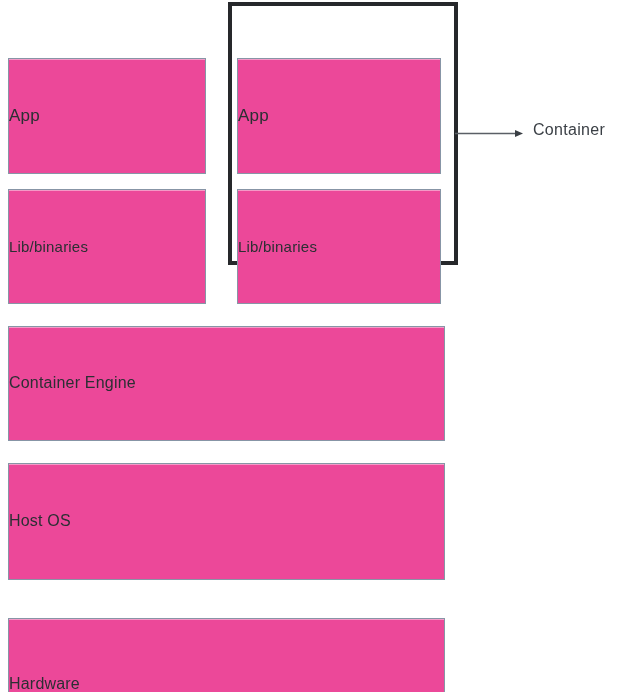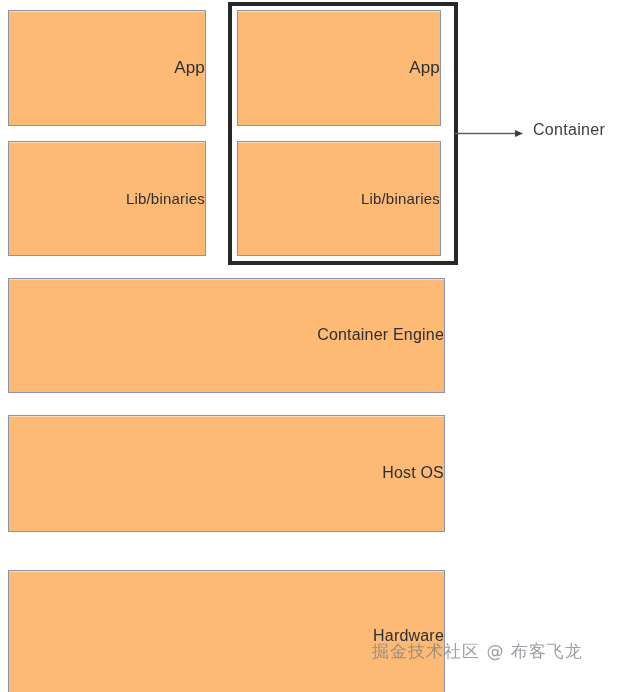--- a/index.html
+++ b/index.html
@@ -21,27 +21,28 @@
     top: 0;
     width: 644px;
     height: 692px;
     background: #ffffff;
   }
 
   
   .box {
     position: absolute;
     box-sizing: border-box;
-    background: #fdba74;
+    background: #ec4899;
     border: 1px solid #8795a6;
     display: flex;
     align-items: center;
-    justify-content: flex-end;
+    justify-content: flex-start;
     color: #2b2f33;
     letter-spacing: .2px;
+    margin-top: 48px;
   }
   .box > span {
     display: block;
     text-align: center;
     line-height: 1.15;
   }
 
   
   .box::after {
     content: "";
@@ -141,15 +142,14 @@
   </div>
 
   <div class="box hostos">
     <span>Host OS</span>
   </div>
 
   <div class="box hardware">
     <span>Hardware</span>
   </div>
 
-  <div class="watermark">掘金技术社区 @ 布客飞龙</div>
 
 </div>
 
 </body></html>

